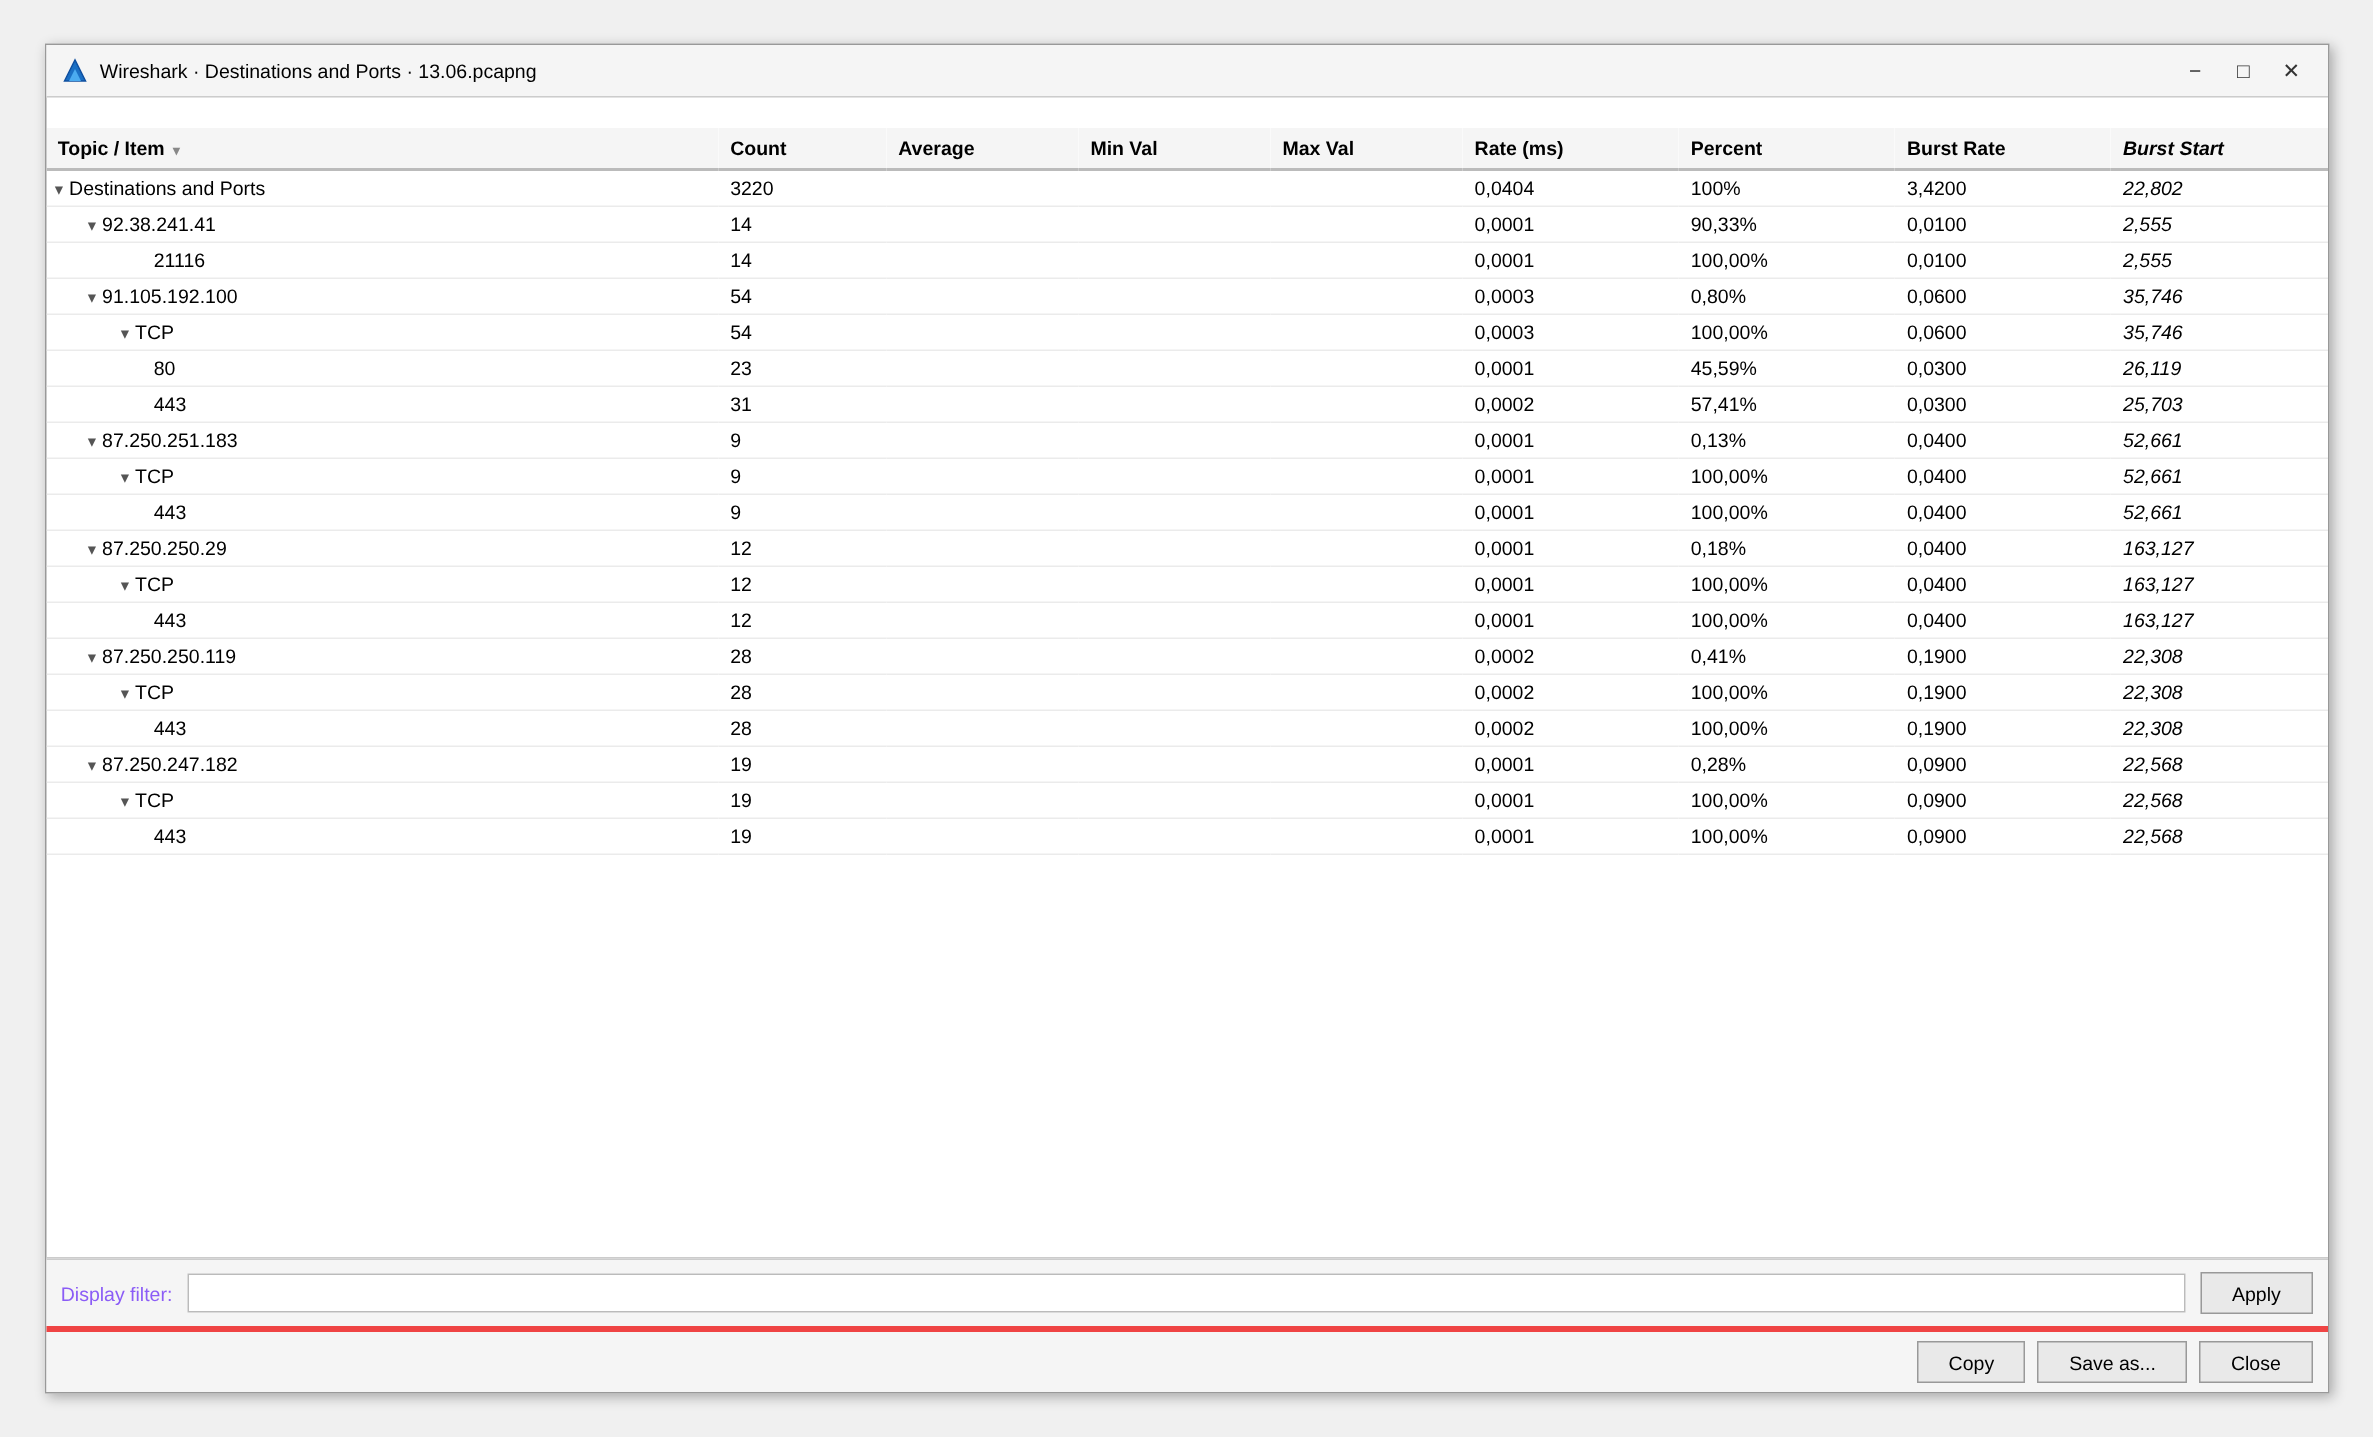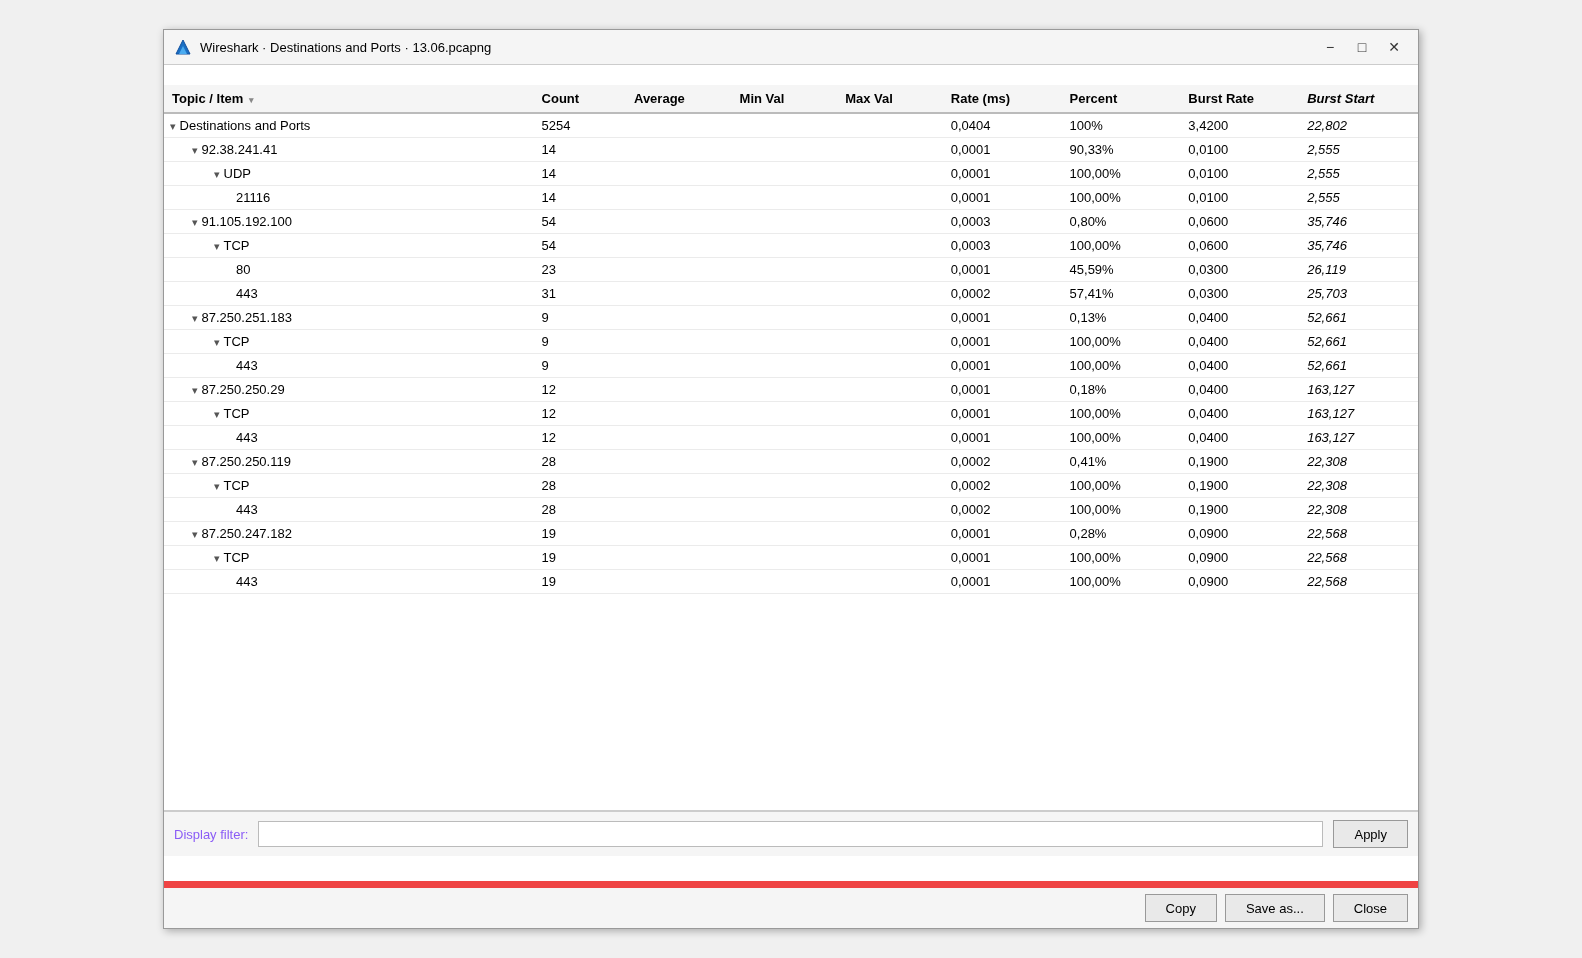--- a/index.html
+++ b/index.html
@@ -7,21 +7,21 @@
       font-family: 'Segoe UI', Arial, sans-serif;
       font-size: 13px;
       background: #f0f0f0;
       display: flex;
       justify-content: center;
       align-items: center;
       width: 1582px;
       height: 958px;
     }
     .window {
-      width: 1256px;
+      width: 1523px;
       height: 900px;
       background: #ffffff;
       border: 1px solid #999;
       box-shadow: 2px 2px 8px rgba(0,0,0,0.3);
       display: flex;
       flex-direction: column;
     }
     .title-bar {
       background: #f5f5f5;
       border-bottom: 1px solid #ccc;
@@ -143,22 +143,21 @@
       font-size: 13px;
     }
 
     .bottom-bar {
       display: flex;
       align-items: center;
       justify-content: flex-end;
       padding: 6px 10px;
       gap: 8px;
       background: #f5f5f5;
-      border-top: 7px solid #ef4444;
-      margin-top: 25px;
+      border-top: 4px solid #ef4444;
     }
     .btn-action {
       height: 28px;
       padding: 0 20px;
       border: 1px solid #999;
       background: #e9e9e9;
       cursor: pointer;
       font-size: 13px;
     }
 
@@ -203,48 +202,37 @@
           <th class="col-maxval">Max Val</th>
           <th class="col-rate">Rate (ms)</th>
           <th class="col-pct">Percent</th>
           <th class="col-burst">Burst Rate</th>
           <th class="col-bstart">Burst Start</th>
         </tr>
       </thead>
       <tbody id="table-body">
       <tr>
             <td class="col-topic indent-0"><span class="chevron">▾</span><span>Destinations and Ports</span></td>
-            <td class="col-count">5254</td>
+            <td class="col-count">3220</td>
             <td class="col-avg"></td>
             <td class="col-minval"></td>
             <td class="col-maxval"></td>
             <td class="col-rate">0,0404</td>
             <td class="col-pct">100%</td>
             <td class="col-burst">3,4200</td>
             <td class="col-bstart">22,802</td>
           </tr>
           <tr>
             <td class="col-topic indent-1"><span class="chevron">▾</span><span>92.38.241.41</span></td>
             <td class="col-count">14</td>
             <td class="col-avg"></td>
             <td class="col-minval"></td>
             <td class="col-maxval"></td>
             <td class="col-rate">0,0001</td>
             <td class="col-pct">90,33%</td>
-            <td class="col-burst">0,0100</td>
-            <td class="col-bstart">2,555</td>
-          </tr>
-          <tr>
-            <td class="col-topic indent-2"><span class="chevron">▾</span><span>UDP</span></td>
-            <td class="col-count">14</td>
-            <td class="col-avg"></td>
-            <td class="col-minval"></td>
-            <td class="col-maxval"></td>
-            <td class="col-rate">0,0001</td>
-            <td class="col-pct">100,00%</td>
             <td class="col-burst">0,0100</td>
             <td class="col-bstart">2,555</td>
           </tr>
           <tr>
             <td class="col-topic indent-3"><span>21116</span></td>
             <td class="col-count">14</td>
             <td class="col-avg"></td>
             <td class="col-minval"></td>
             <td class="col-maxval"></td>
             <td class="col-rate">0,0001</td>

